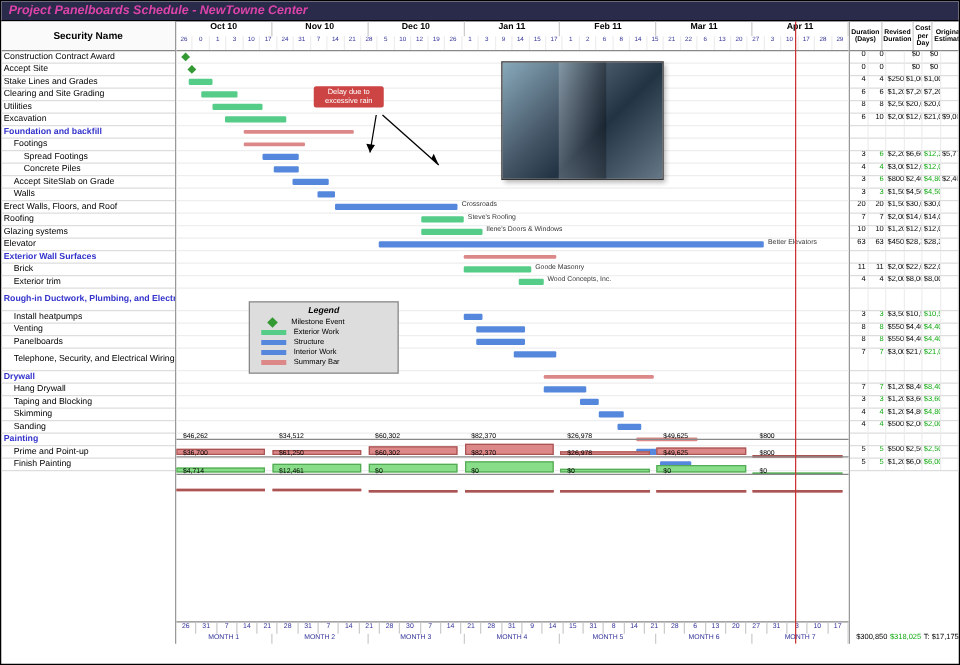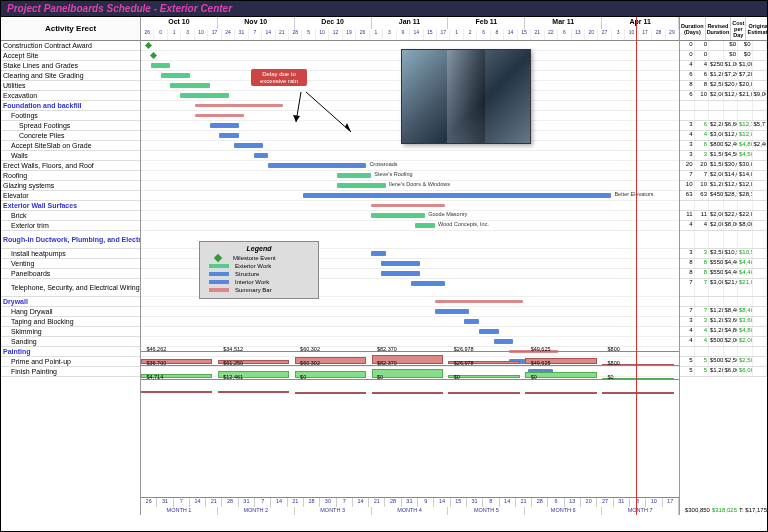--- a/index.html
+++ b/index.html
@@ -49,26 +49,26 @@
 .footer{position:absolute;bottom:0;left:0;right:0;height:18px;border-top:1px solid #888;font-size:5.5px}
 .footrow{display:flex;height:9px}
 .footrow div{flex:1;text-align:center;border-right:1px solid #ccc;color:#339}
 .redline{position:absolute;top:0;bottom:0;width:1px;background:#c33;z-index:5}
 .totrow{position:absolute;bottom:19px;right:1px;font-size:6px;display:flex;gap:2px}
 </style>
 </head>
 <body>
 
 <div class="titlebar">
-  <span>Project Panelboards Schedule - </span><span>Exterior Center</span>
+  <span>Project Panelboards Schedule - </span><span>NewTowne Center</span>
 </div>
 
 <div class="grid">
   <div class="leftcol">
-    <div class="hdr">Activity Erect</div>
+    <div class="hdr">Security Name</div>
     <div id="actlist">
         <div class="row">Construction Contract Award</div>
         <div class="row">Accept Site</div>
         <div class="row">Stake Lines and Grades</div>
         <div class="row">Clearing and Site Grading</div>
         <div class="row">Utilities</div>
         <div class="row">Excavation</div>
         <div class="row sec">Foundation and backfill</div>
         <div class="row ind1">Footings</div>
         <div class="row ind2">Spread Footings</div>

